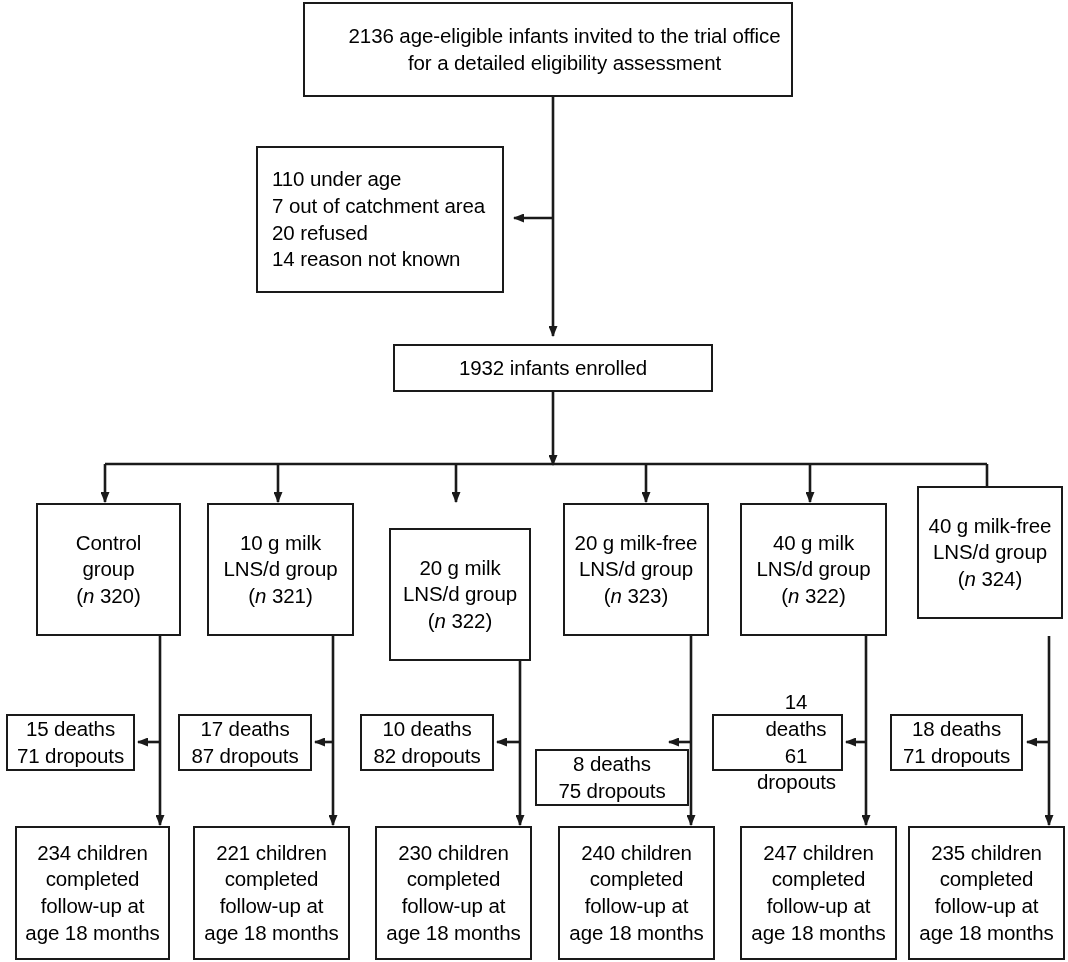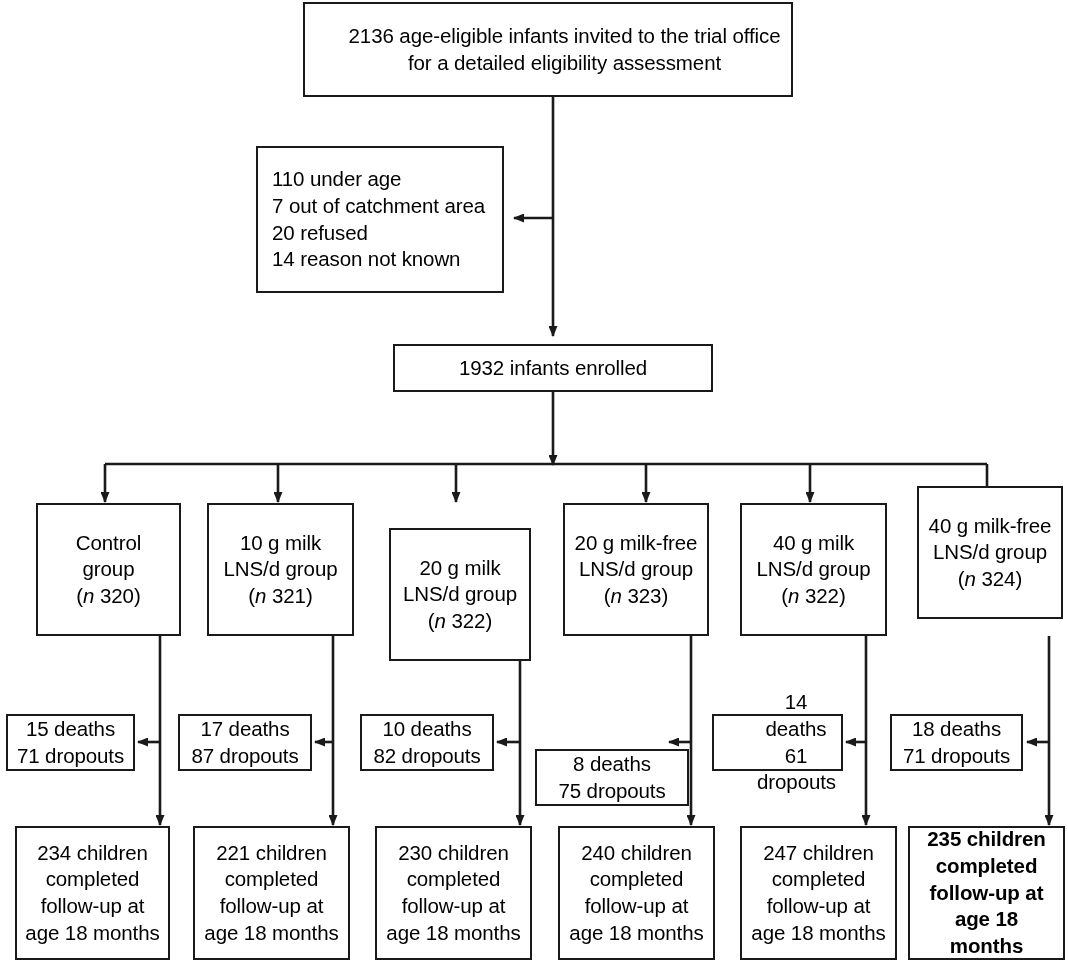--- a/index.html
+++ b/index.html
@@ -253,21 +253,21 @@
 
   <div class="node" style="left:740px; top:826px; width:157px; height:134px;">
     <div class="inner">
       <span class="lineblock">247 children</span>
       <span class="lineblock">completed</span>
       <span class="lineblock">follow-up at</span>
       <span class="lineblock">age 18 months</span>
     </div>
   </div>
 
-  <div class="node" style="left:908px; top:826px; width:157px; height:134px;font-weight:bold;">
+  <div class="node" style="left:908px; top:826px; width:157px; height:134px;">
     <div class="inner">
       <span class="lineblock">235 children</span>
       <span class="lineblock">completed</span>
       <span class="lineblock">follow-up at</span>
       <span class="lineblock">age 18 months</span>
     </div>
   </div>
 
 </div>
 

